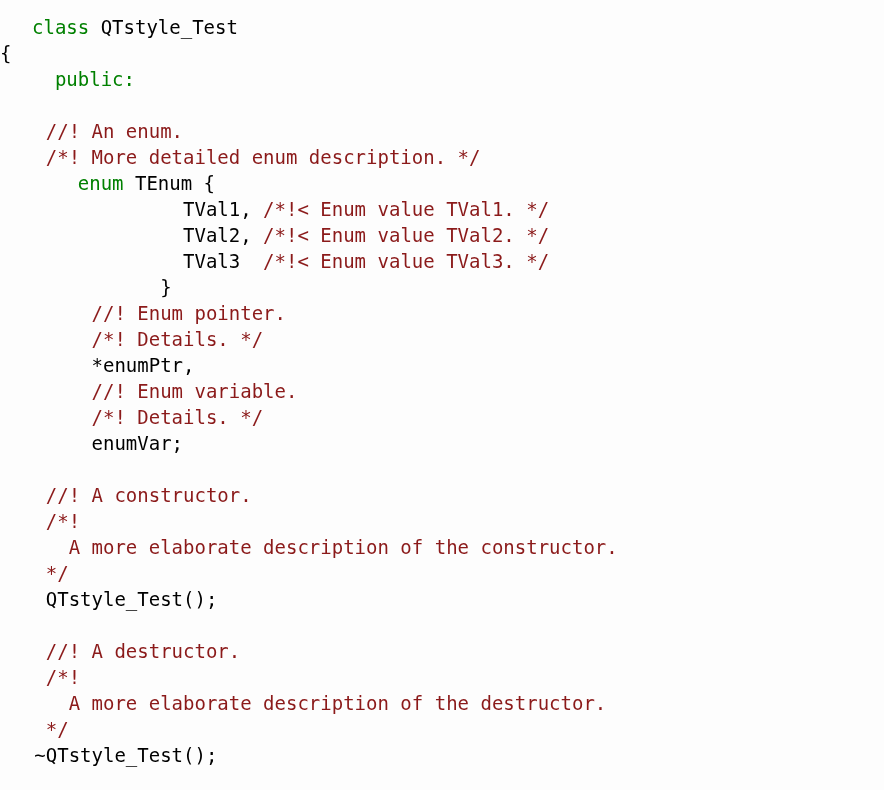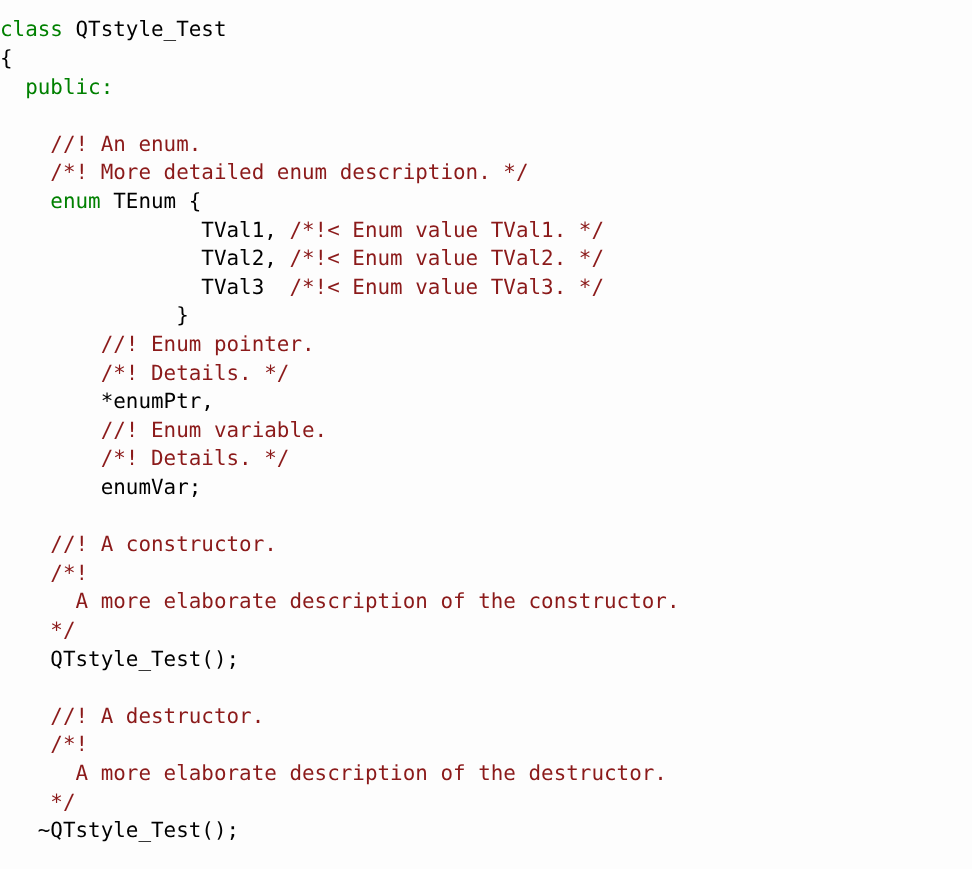--- a/index.html
+++ b/index.html
@@ -18,20 +18,20 @@
     font-size: 19px;
     line-height: 26px;
     white-space: pre;
     letter-spacing: 0px;
     color: #000000;
   }
   .code-line {
     white-space: pre;
     min-height: 26px;
   }
-  .tok-kw       { color: #008000; }
+  .tok-kw       { color: #008000; margin-left: 32px; }
   .tok-comment  { color: #8b1a1a; }
   .tok-plain    { color: #000000; }
 </style>
 </head>
 <body style="background: rgb(253, 253, 253);">
 
 <div id="code-listing"><div class="code-line"><span class="tok-kw" style="color: rgb(0, 128, 0);">class </span><span class="tok-plain" style="color: rgb(0, 0, 0);">QTstyle_Test</span></div><div class="code-line"><span class="tok-plain" style="color: rgb(0, 0, 0);">{</span></div><div class="code-line"><span class="tok-plain" style="color: rgb(0, 0, 0);">  </span><span class="tok-kw" style="color: rgb(0, 128, 0);">public:</span></div><div class="code-line">&nbsp;</div><div class="code-line"><span class="tok-plain" style="color: rgb(0, 0, 0);">    </span><span class="tok-comment" style="color: rgb(139, 26, 26);">//! An enum.</span></div><div class="code-line"><span class="tok-plain" style="color: rgb(0, 0, 0);">    </span><span class="tok-comment" style="color: rgb(139, 26, 26);">/*! More detailed enum description. */</span></div><div class="code-line"><span class="tok-plain" style="color: rgb(0, 0, 0);">    </span><span class="tok-kw" style="color: rgb(0, 128, 0);">enum </span><span class="tok-plain" style="color: rgb(0, 0, 0);">TEnum {</span></div><div class="code-line"><span class="tok-plain" style="color: rgb(0, 0, 0);">                TVal1, </span><span class="tok-comment" style="color: rgb(139, 26, 26);">/*!&lt; Enum value TVal1. */</span></div><div class="code-line"><span class="tok-plain" style="color: rgb(0, 0, 0);">                TVal2, </span><span class="tok-comment" style="color: rgb(139, 26, 26);">/*!&lt; Enum value TVal2. */</span></div><div class="code-line"><span class="tok-plain" style="color: rgb(0, 0, 0);">                TVal3  </span><span class="tok-comment" style="color: rgb(139, 26, 26);">/*!&lt; Enum value TVal3. */</span></div><div class="code-line"><span class="tok-plain" style="color: rgb(0, 0, 0);">              }</span></div><div class="code-line"><span class="tok-plain" style="color: rgb(0, 0, 0);">        </span><span class="tok-comment" style="color: rgb(139, 26, 26);">//! Enum pointer.</span></div><div class="code-line"><span class="tok-plain" style="color: rgb(0, 0, 0);">        </span><span class="tok-comment" style="color: rgb(139, 26, 26);">/*! Details. */</span></div><div class="code-line"><span class="tok-plain" style="color: rgb(0, 0, 0);">        *enumPtr,</span></div><div class="code-line"><span class="tok-plain" style="color: rgb(0, 0, 0);">        </span><span class="tok-comment" style="color: rgb(139, 26, 26);">//! Enum variable.</span></div><div class="code-line"><span class="tok-plain" style="color: rgb(0, 0, 0);">        </span><span class="tok-comment" style="color: rgb(139, 26, 26);">/*! Details. */</span></div><div class="code-line"><span class="tok-plain" style="color: rgb(0, 0, 0);">        enumVar;</span></div><div class="code-line">&nbsp;</div><div class="code-line"><span class="tok-plain" style="color: rgb(0, 0, 0);">    </span><span class="tok-comment" style="color: rgb(139, 26, 26);">//! A constructor.</span></div><div class="code-line"><span class="tok-plain" style="color: rgb(0, 0, 0);">    </span><span class="tok-comment" style="color: rgb(139, 26, 26);">/*!</span></div><div class="code-line"><span class="tok-plain" style="color: rgb(0, 0, 0);">    </span><span class="tok-comment" style="color: rgb(139, 26, 26);">  A more elaborate description of the constructor.</span></div><div class="code-line"><span class="tok-plain" style="color: rgb(0, 0, 0);">    </span><span class="tok-comment" style="color: rgb(139, 26, 26);">*/</span></div><div class="code-line"><span class="tok-plain" style="color: rgb(0, 0, 0);">    QTstyle_Test();</span></div><div class="code-line">&nbsp;</div><div class="code-line"><span class="tok-plain" style="color: rgb(0, 0, 0);">    </span><span class="tok-comment" style="color: rgb(139, 26, 26);">//! A destructor.</span></div><div class="code-line"><span class="tok-plain" style="color: rgb(0, 0, 0);">    </span><span class="tok-comment" style="color: rgb(139, 26, 26);">/*!</span></div><div class="code-line"><span class="tok-plain" style="color: rgb(0, 0, 0);">    </span><span class="tok-comment" style="color: rgb(139, 26, 26);">  A more elaborate description of the destructor.</span></div><div class="code-line"><span class="tok-plain" style="color: rgb(0, 0, 0);">    </span><span class="tok-comment" style="color: rgb(139, 26, 26);">*/</span></div><div class="code-line"><span class="tok-plain" style="color: rgb(0, 0, 0);">   ~QTstyle_Test();</span></div></div>
 
 </body></html>

